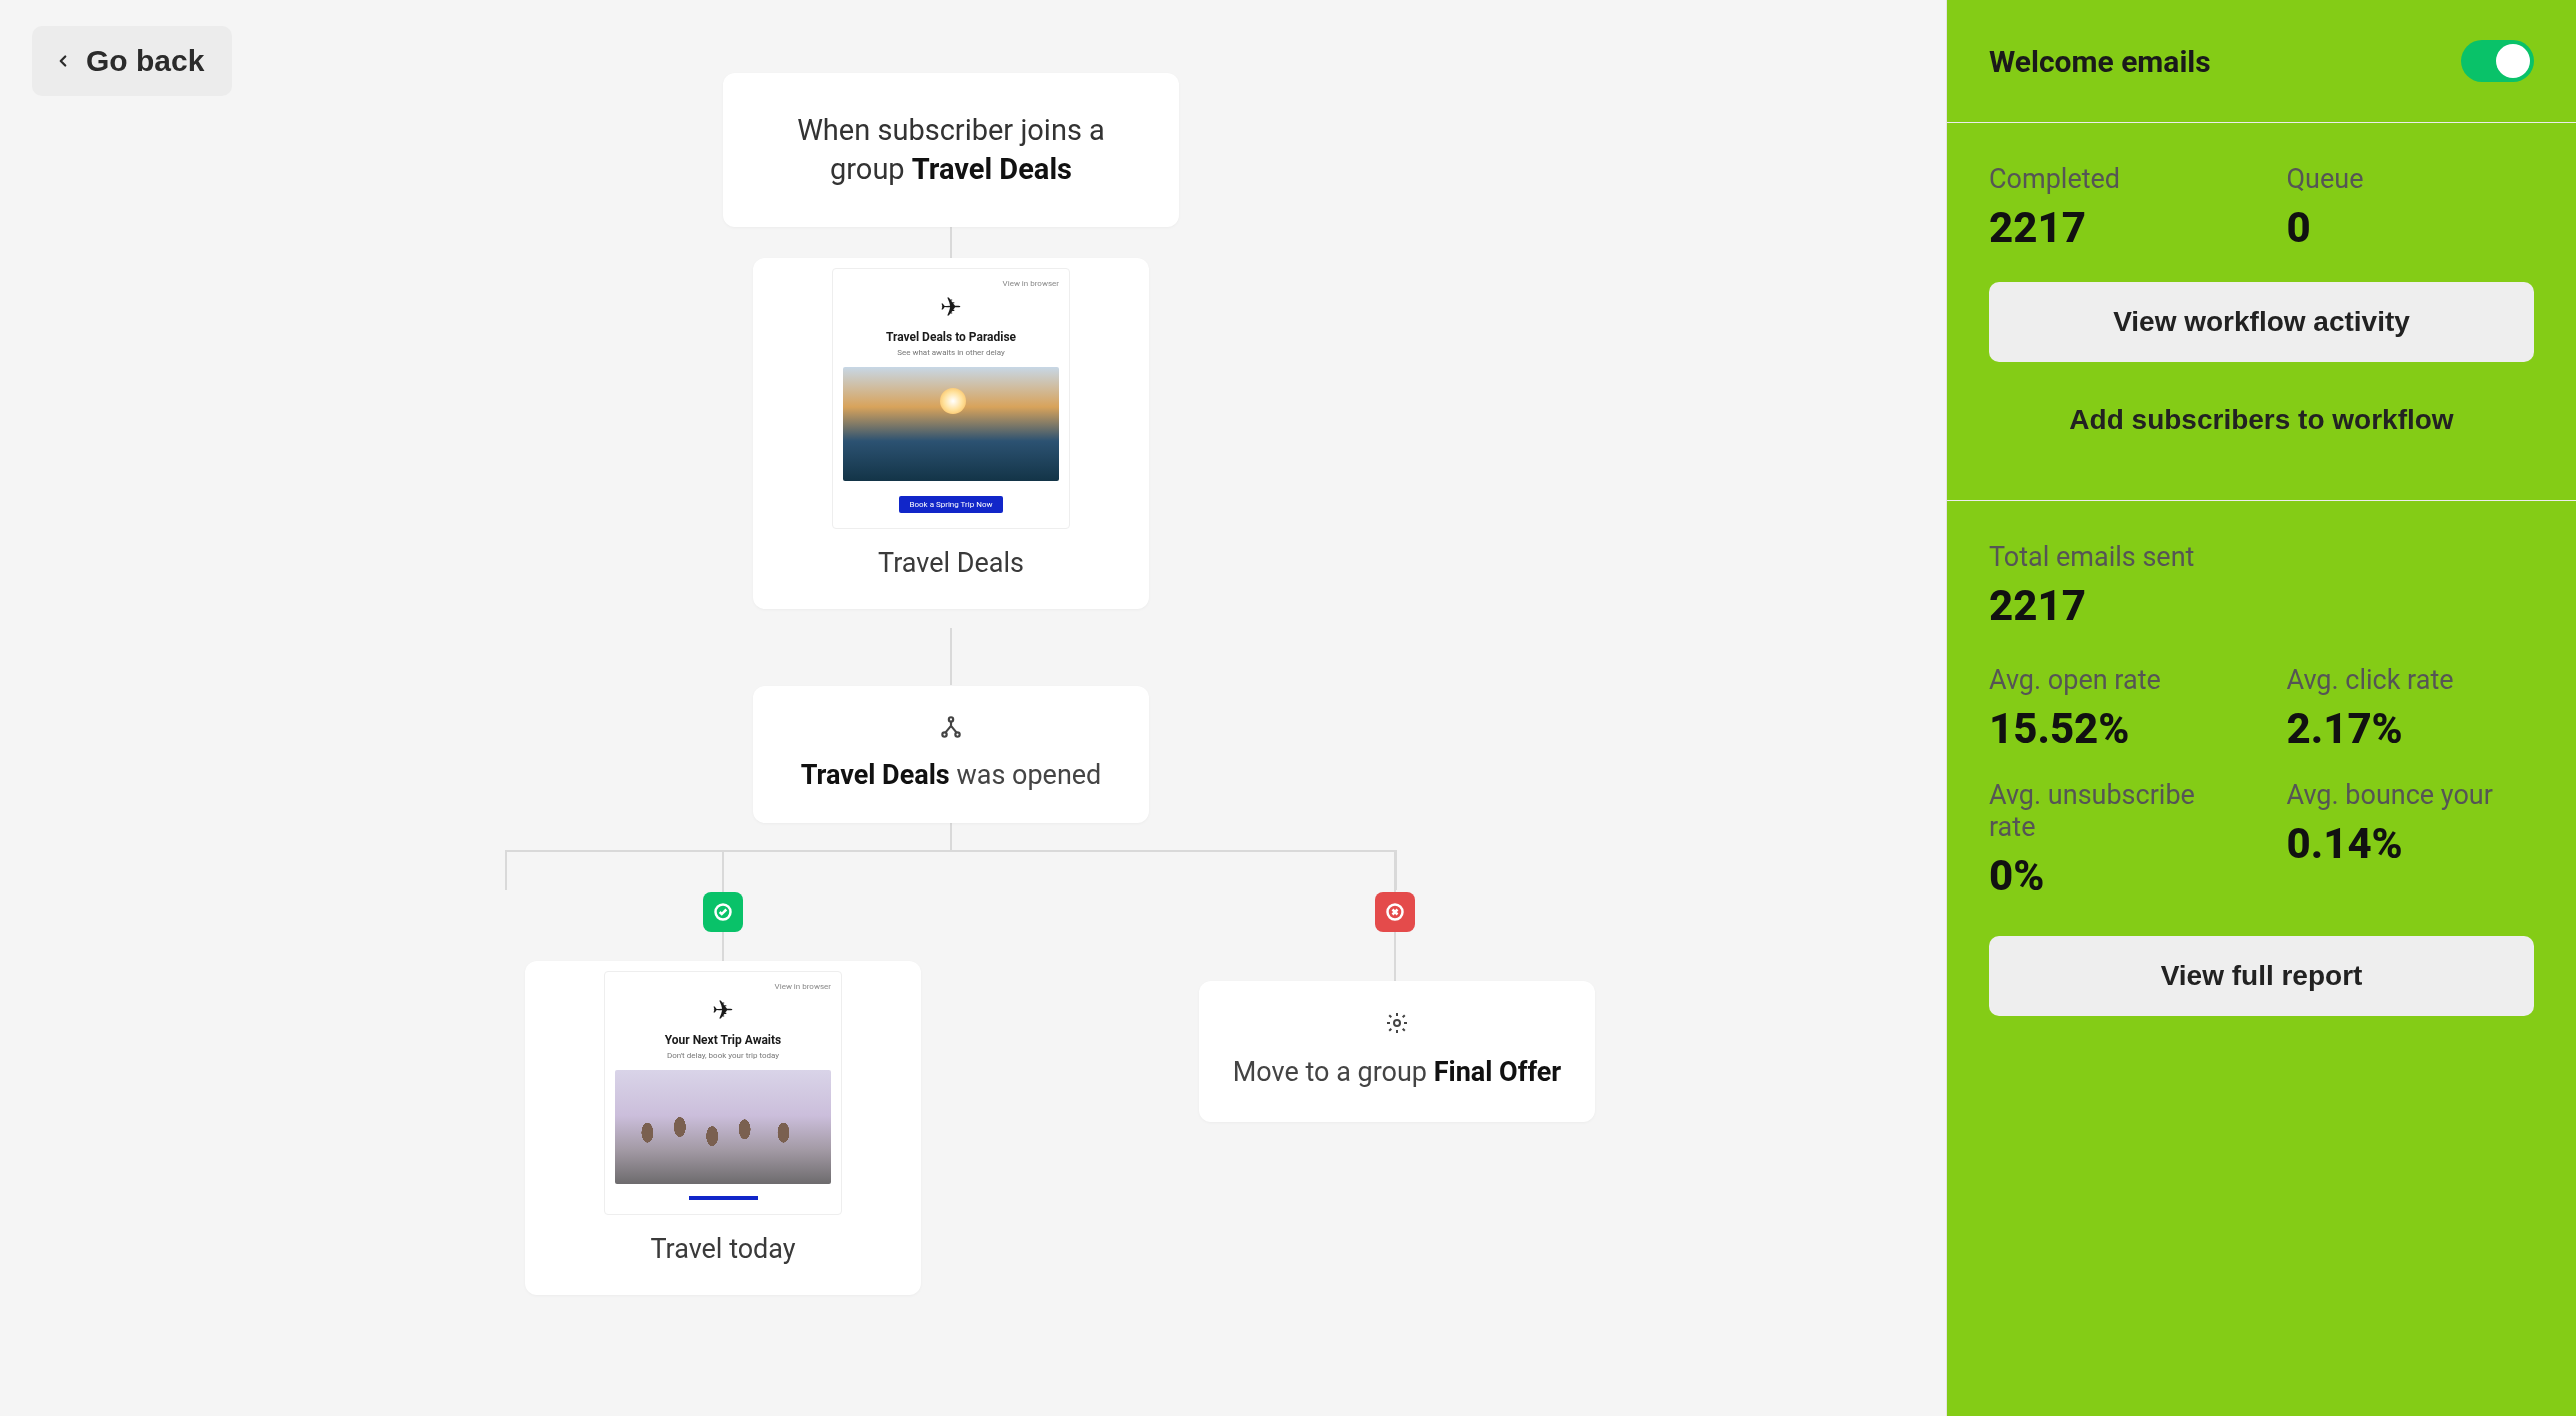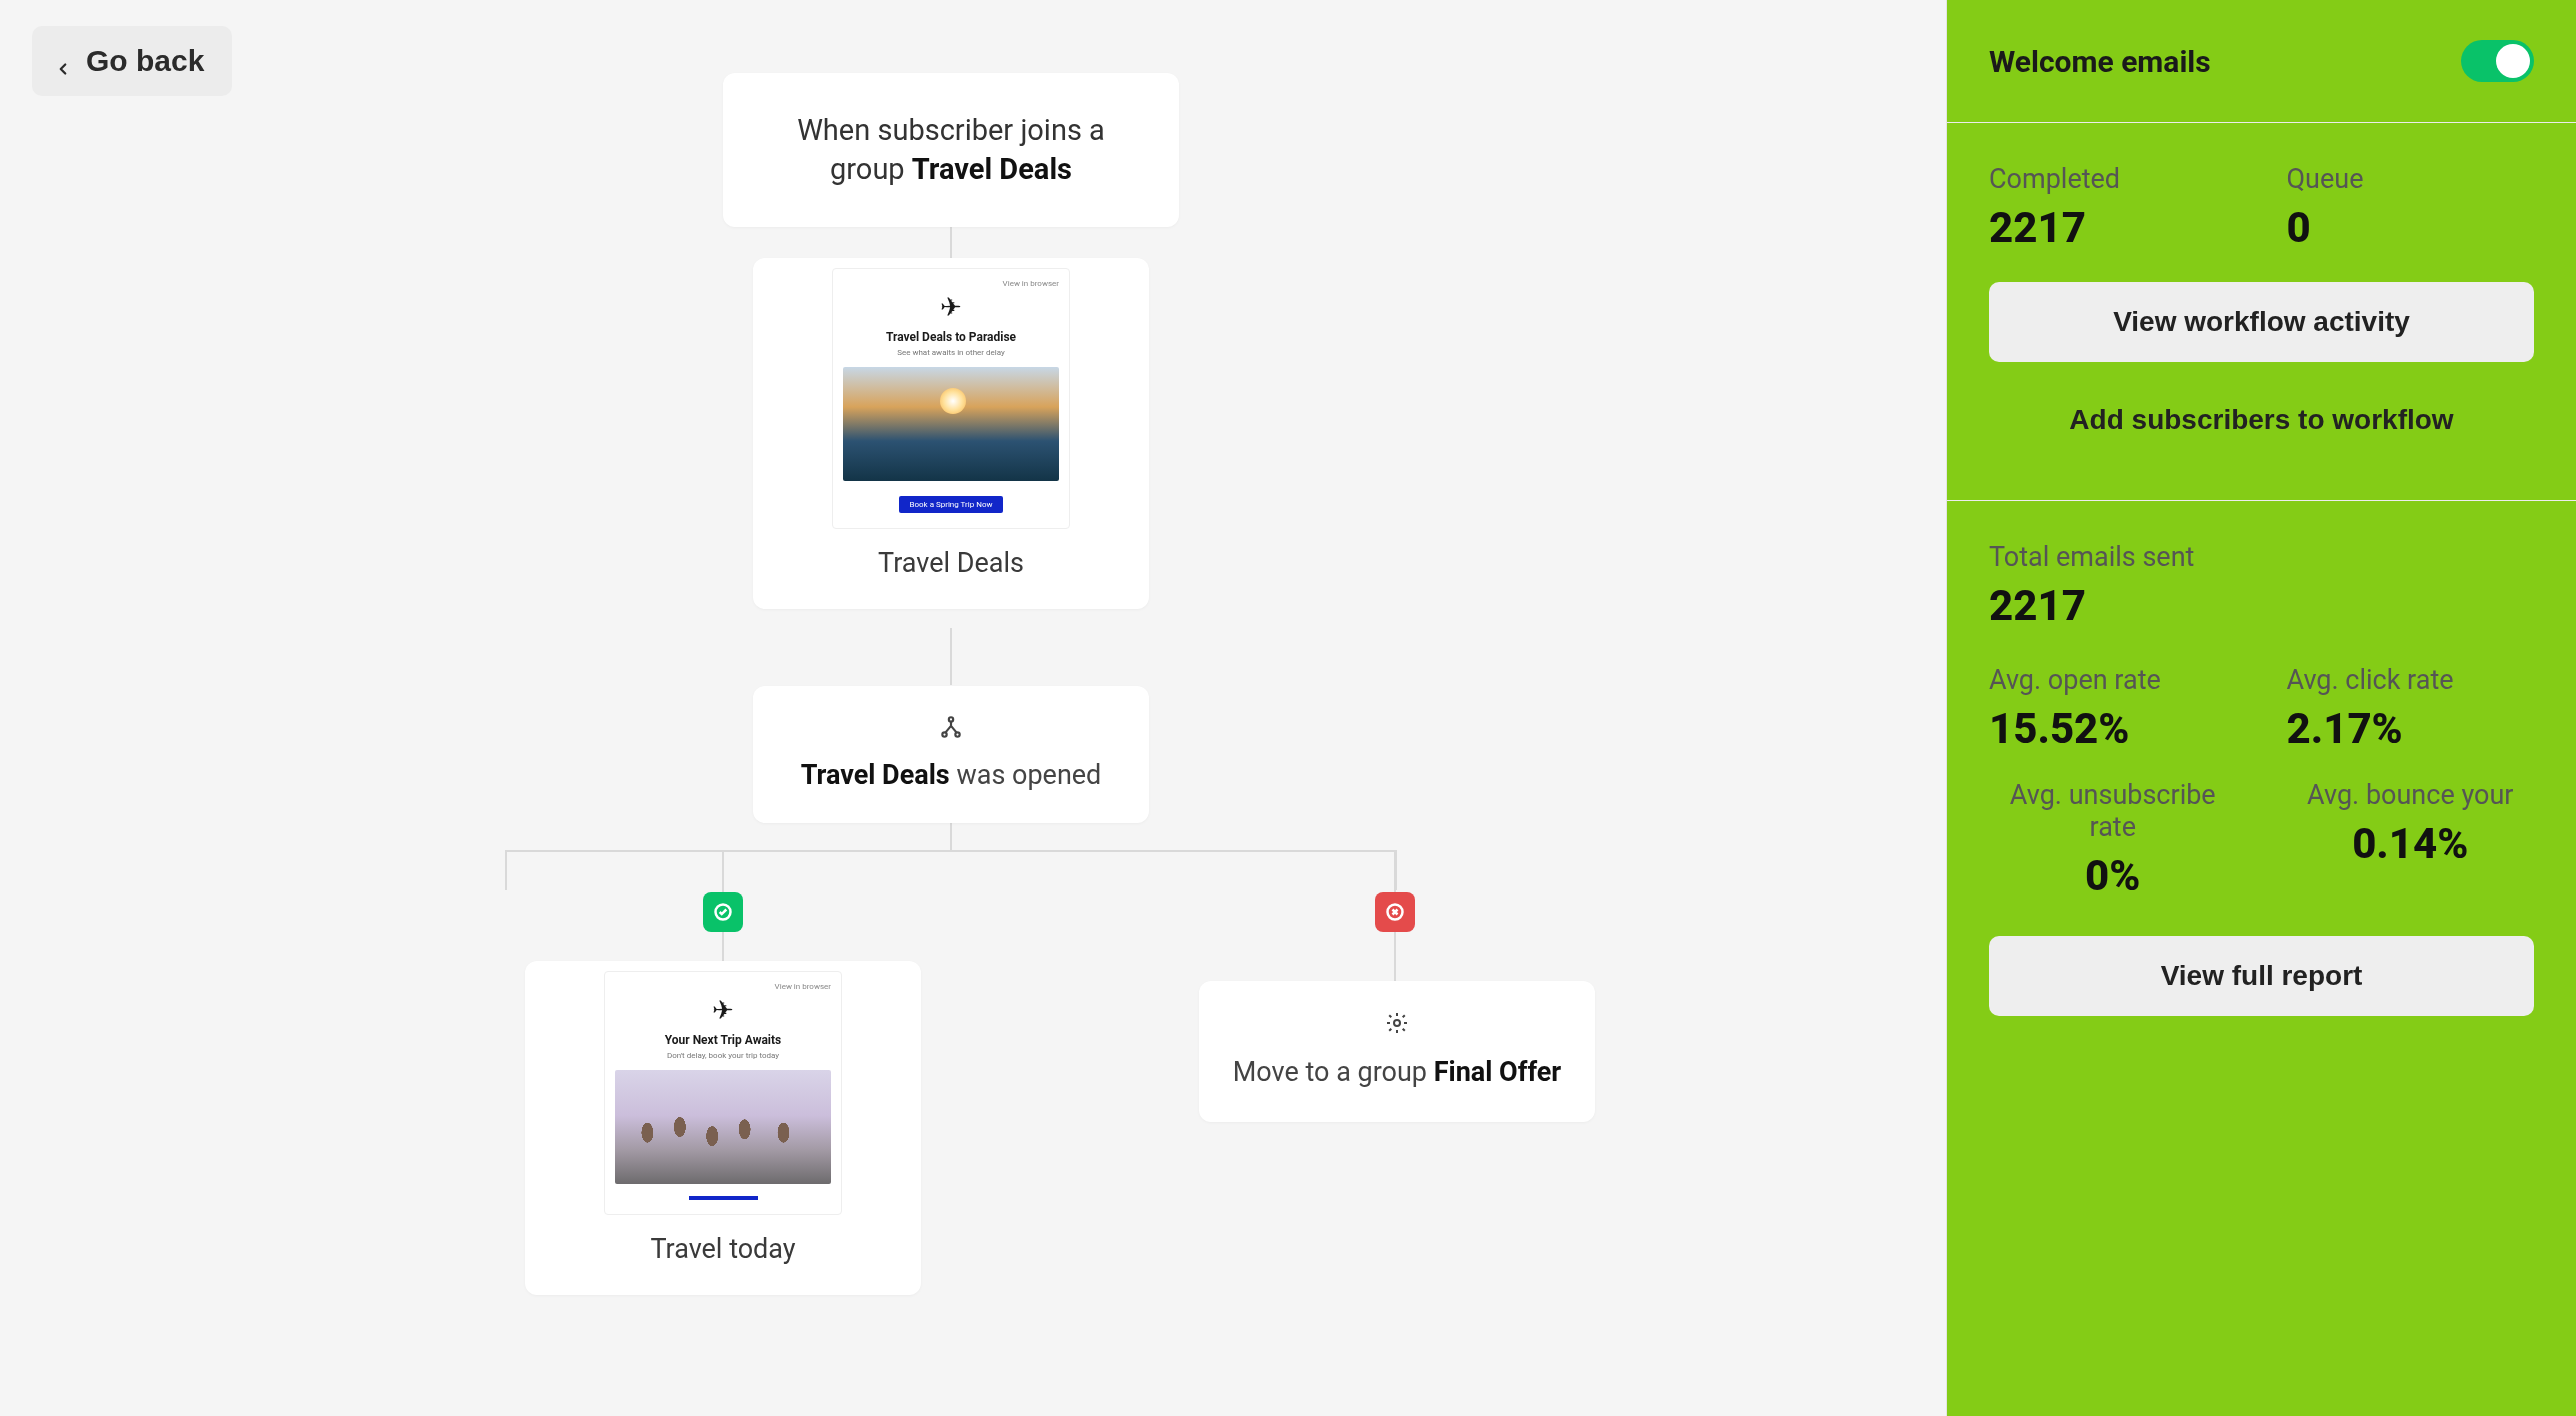--- a/index.html
+++ b/index.html
@@ -26,21 +26,21 @@
     top: 26px;
     left: 32px;
     background: #ececec;
     border: none;
     border-radius: 10px;
     padding: 18px 28px 18px 22px;
     font-size: 30px;
     font-weight: 600;
     color: #2b2b2b;
     display: flex;
-    align-items: flex-end;
+    align-items: center;
     gap: 14px;
     cursor: pointer;
   }
   .go-back svg { width: 18px; height: 18px; stroke: #2b2b2b; }
   .connector {
     position: absolute;
     background: #d9d9d9;
     width: 2px;
   }
   .connector-h {
@@ -299,21 +299,21 @@
     <div class="stat-row">
       <div class="stat">
         <div class="label">Avg. open rate</div>
         <div class="value">15.52%</div>
       </div>
       <div class="stat">
         <div class="label">Avg. click rate</div>
         <div class="value">2.17%</div>
       </div>
     </div>
-    <div class="stat-row" style="margin-top:12px;text-align:center;">
+    <div class="stat-row" style="margin-top:12px;">
       <div class="stat">
         <div class="label">Avg. unsubscribe rate</div>
         <div class="value">0%</div>
       </div>
       <div class="stat">
         <div class="label">Avg. bounce your</div>
         <div class="value">0.14%</div>
       </div>
     </div>
     <button class="sb-btn" style="margin-top:36px;">View full report</button>

